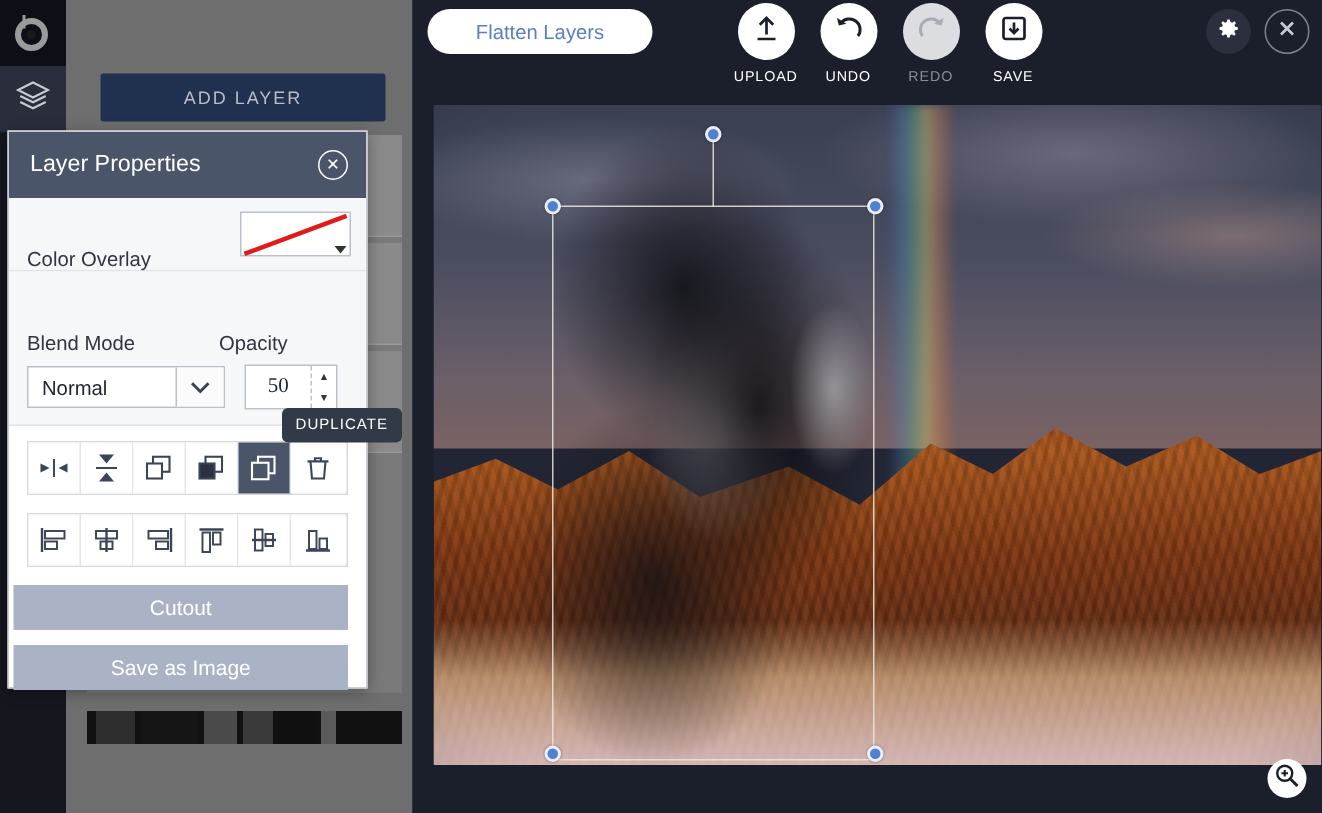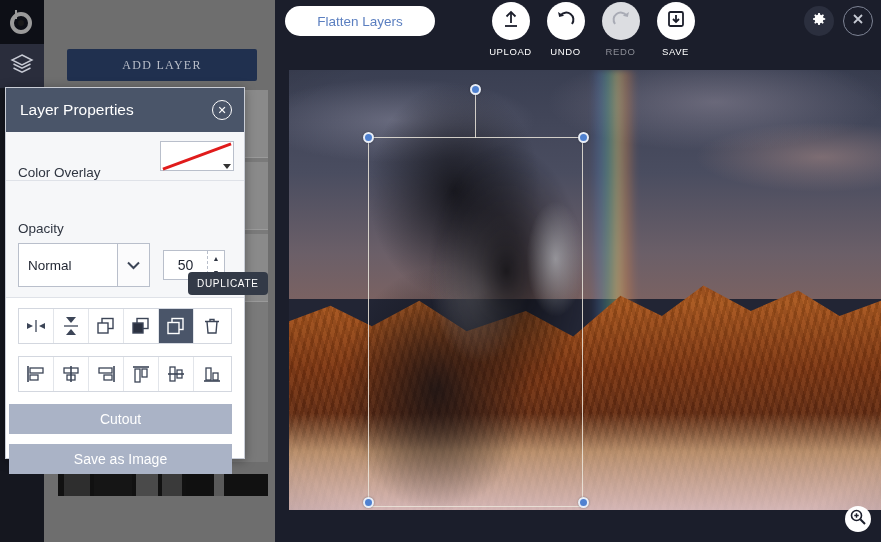--- a/index.html
+++ b/index.html
@@ -37,21 +37,21 @@
     display: flex; align-items: center; padding-left: 17px;
     background: #6e6e6e;
   }
   .lm-title {
     color: #20222c; font-size: 17.5px; letter-spacing: 0.6px; font-weight: 400;
   }
   .add-layer-btn {
     position: absolute; left: 67px; top: 49px; width: 190px; height: 32px;
     background: #20304f; border: none; border-radius: 2px;
     color: #b9bec9; font-size: 12px; letter-spacing: 1.3px;
-    font-family: Liberation Serif, serif;
+    font-family: Liberation Sans, sans-serif;
     cursor: pointer;
   }
 
   
   .layer-list {
     position: absolute; left: 58px; top: 90px; width: 210px; bottom: 80px;
     background: #7a7a7a;
   }
   .layer-row {
     position: relative; margin: 0 0 4px 0; height: 68px;
@@ -111,39 +111,39 @@
   }
 
   .row-blend {
     border-bottom: 1px solid #dfe2e8; padding: 8px 12px 10px 12px;
     background: #f6f7f9;
   }
   .blend-labels { display: flex; }
   .blend-labels .lbl:first-child { width: 128px; }
   .blend-controls { display: flex; margin-top: 7px; align-items: center; }
   .select-wrap {
-    width: 132px; height: 44px; display: flex; border: 1px solid #b9bfcb;
+    width: 132px; height: 28px; display: flex; border: 1px solid #b9bfcb;
     background: #fff;
   }
   .select-val {
     flex: 1; display: flex; align-items: center; padding-left: 9px;
     font-size: 13.5px; color: #1f2430;
   }
   .select-arrow {
     width: 32px; border-left: 1px solid #b9bfcb; display: flex;
     align-items: center; justify-content: center; color: #3c4557;
     font-size: 12px; cursor: pointer; background: #fbfbfc;
   }
   .spin-wrap {
     margin-left: 13px; width: 62px; height: 30px; display: flex;
     border: 1px solid #b9bfcb; background: #fff;
   }
   .spin-val {
     flex: 1; display: flex; align-items: center; justify-content: center;
-    font-size: 14px; color: #1f2430;
+    font-size: 14px; color: #1f2430; font-family: Liberation Serif, serif;
   }
   .spin-btns {
     width: 17px; display: flex; flex-direction: column;
     border-left: 1px dashed #b9bfcb;
   }
   .spin-btns div {
     flex: 1; display: flex; align-items: center; justify-content: center;
     font-size: 7px; color: #2f3541; cursor: pointer;
   }
 
@@ -356,20 +356,21 @@
         <div class="color-swatch">
           <svg class="slash" viewBox="0 0 74 30" preserveAspectRatio="none">
             <line x1="2" y1="28" x2="72" y2="2" stroke="#e01b1b" stroke-width="3"></line>
           </svg>
           <span class="swatch-caret"></span>
         </div>
       </div>
 
       <div class="row-blend">
         <div class="blend-labels">
+          <span class="lbl">Blend Mode</span>
           <span class="lbl">Opacity</span>
         </div>
         <div class="blend-controls">
           <div class="select-wrap">
             <span class="select-val">Normal</span>
             <span class="select-arrow">
               <svg width="13" height="9" viewBox="0 0 13 9">
                 <path d="M1 1.5 L6.5 7 L12 1.5" fill="none" stroke="#3c4557" stroke-width="2"></path>
               </svg>
             </span>

